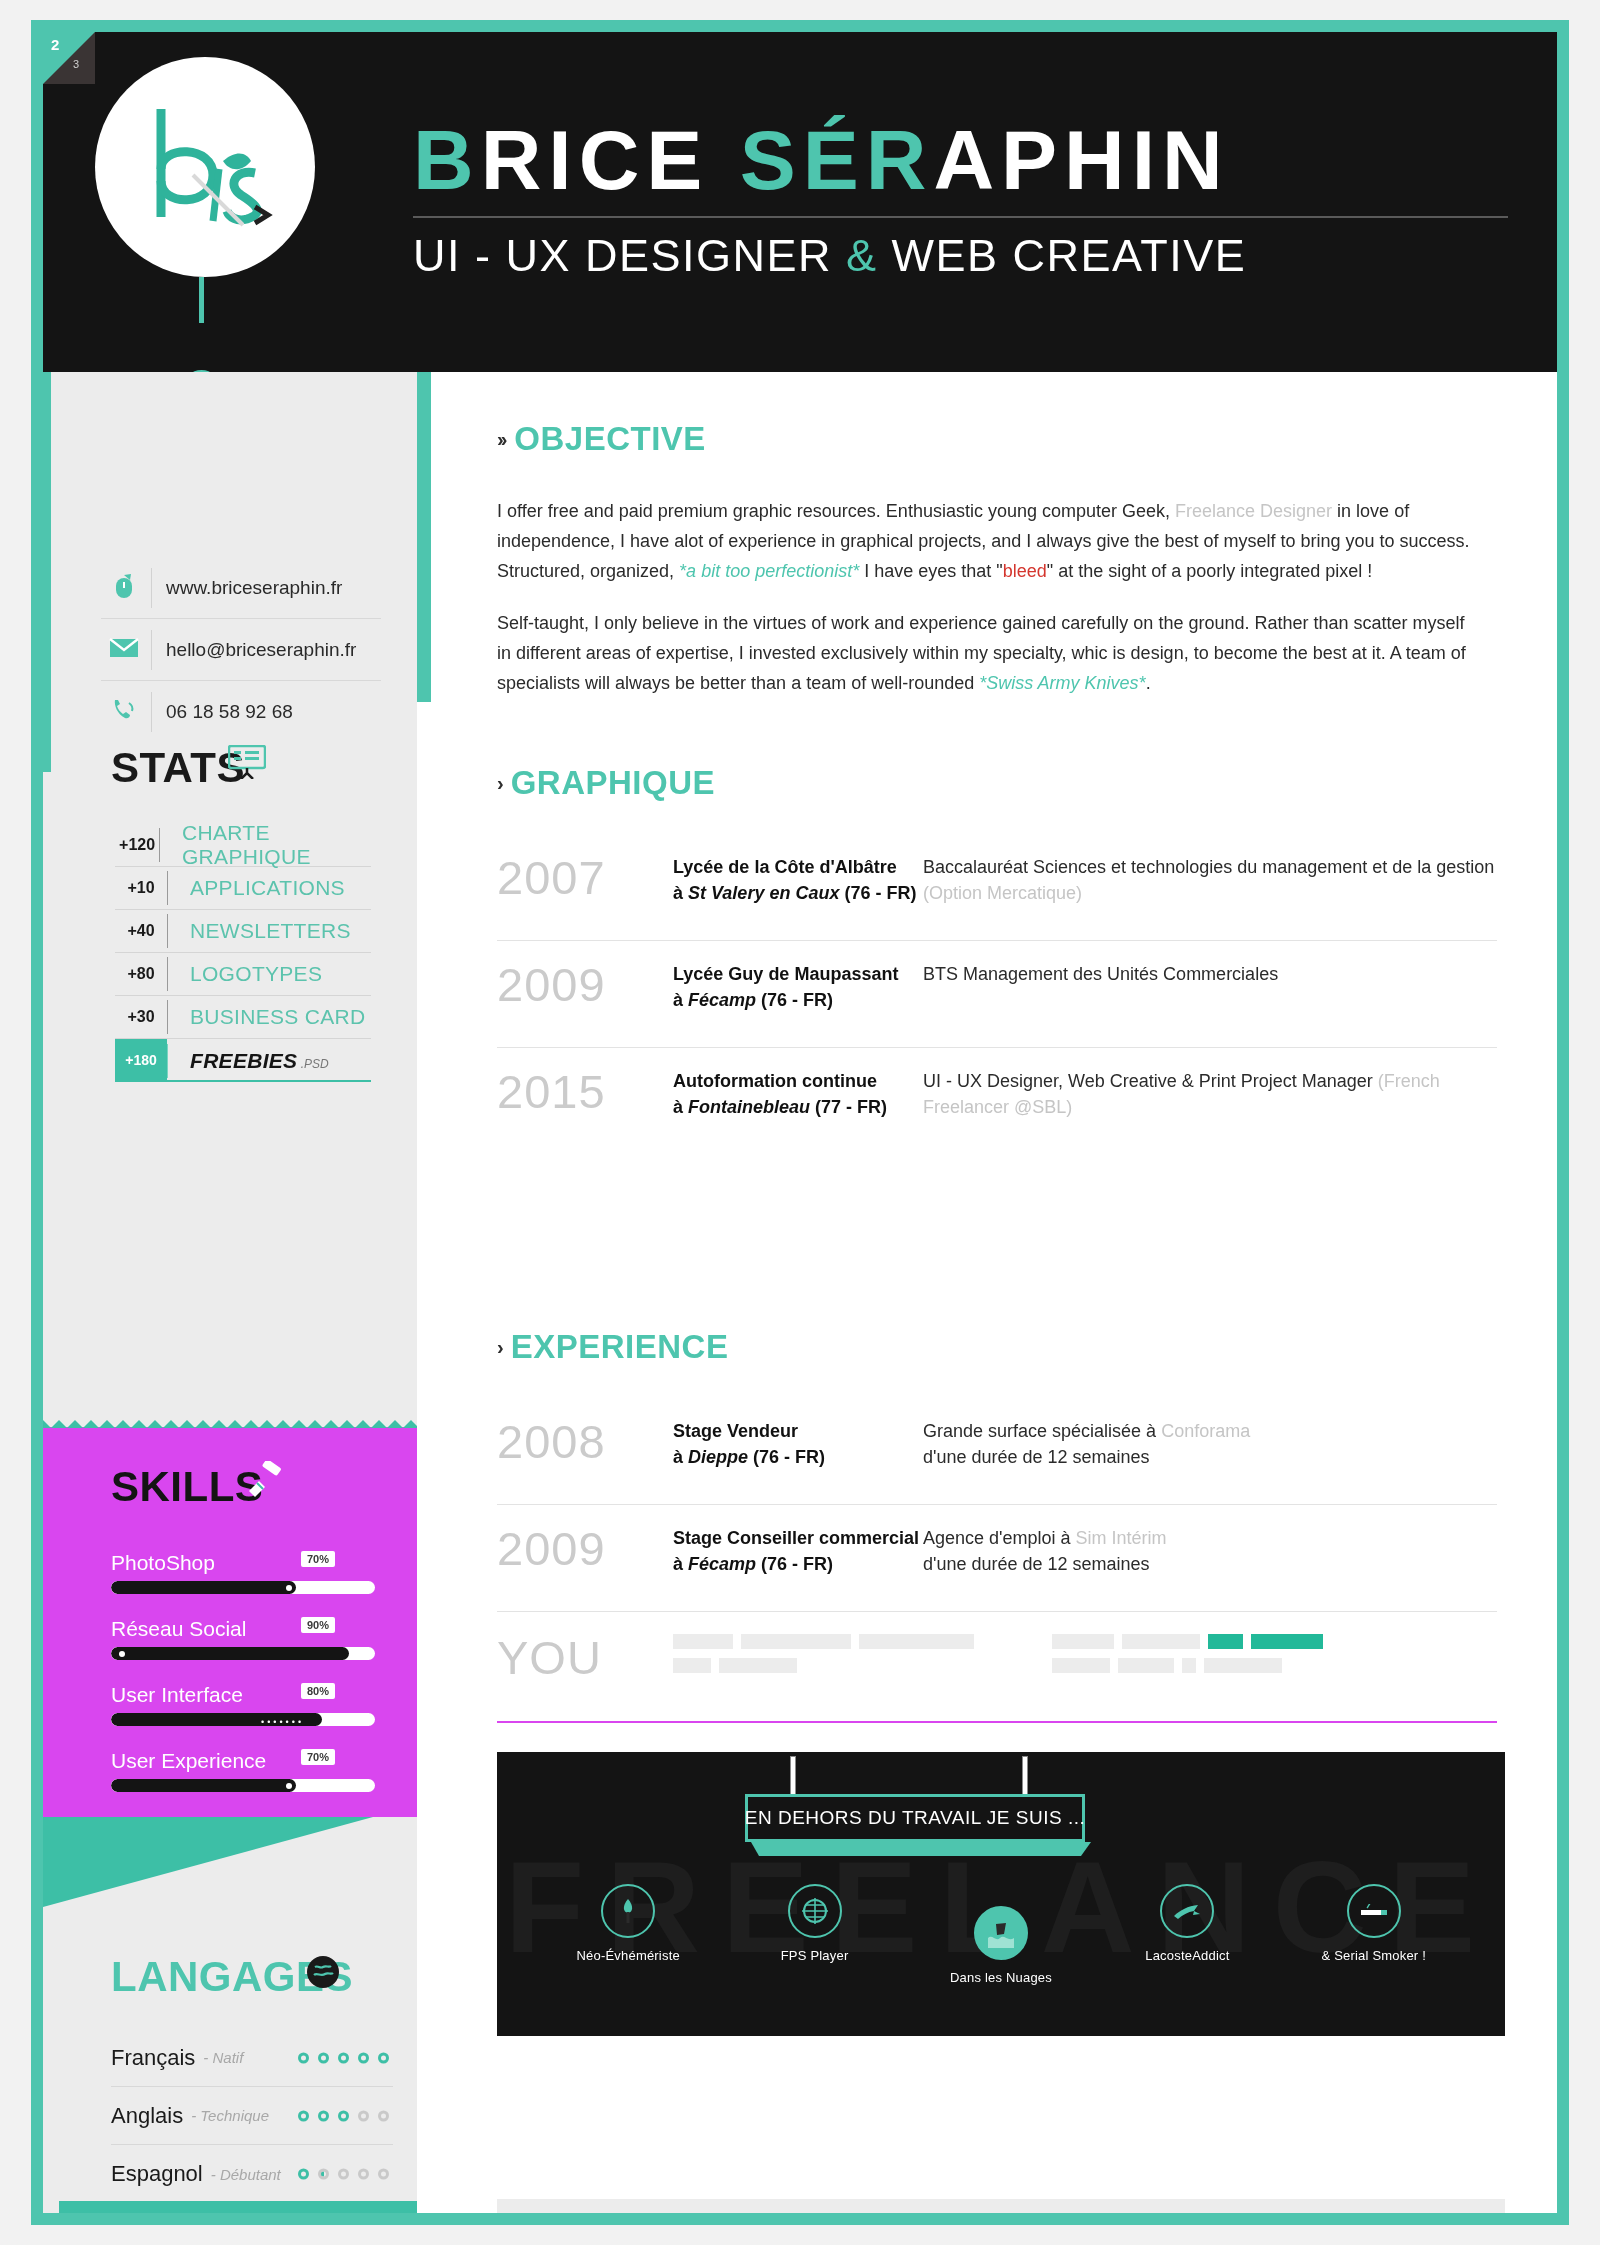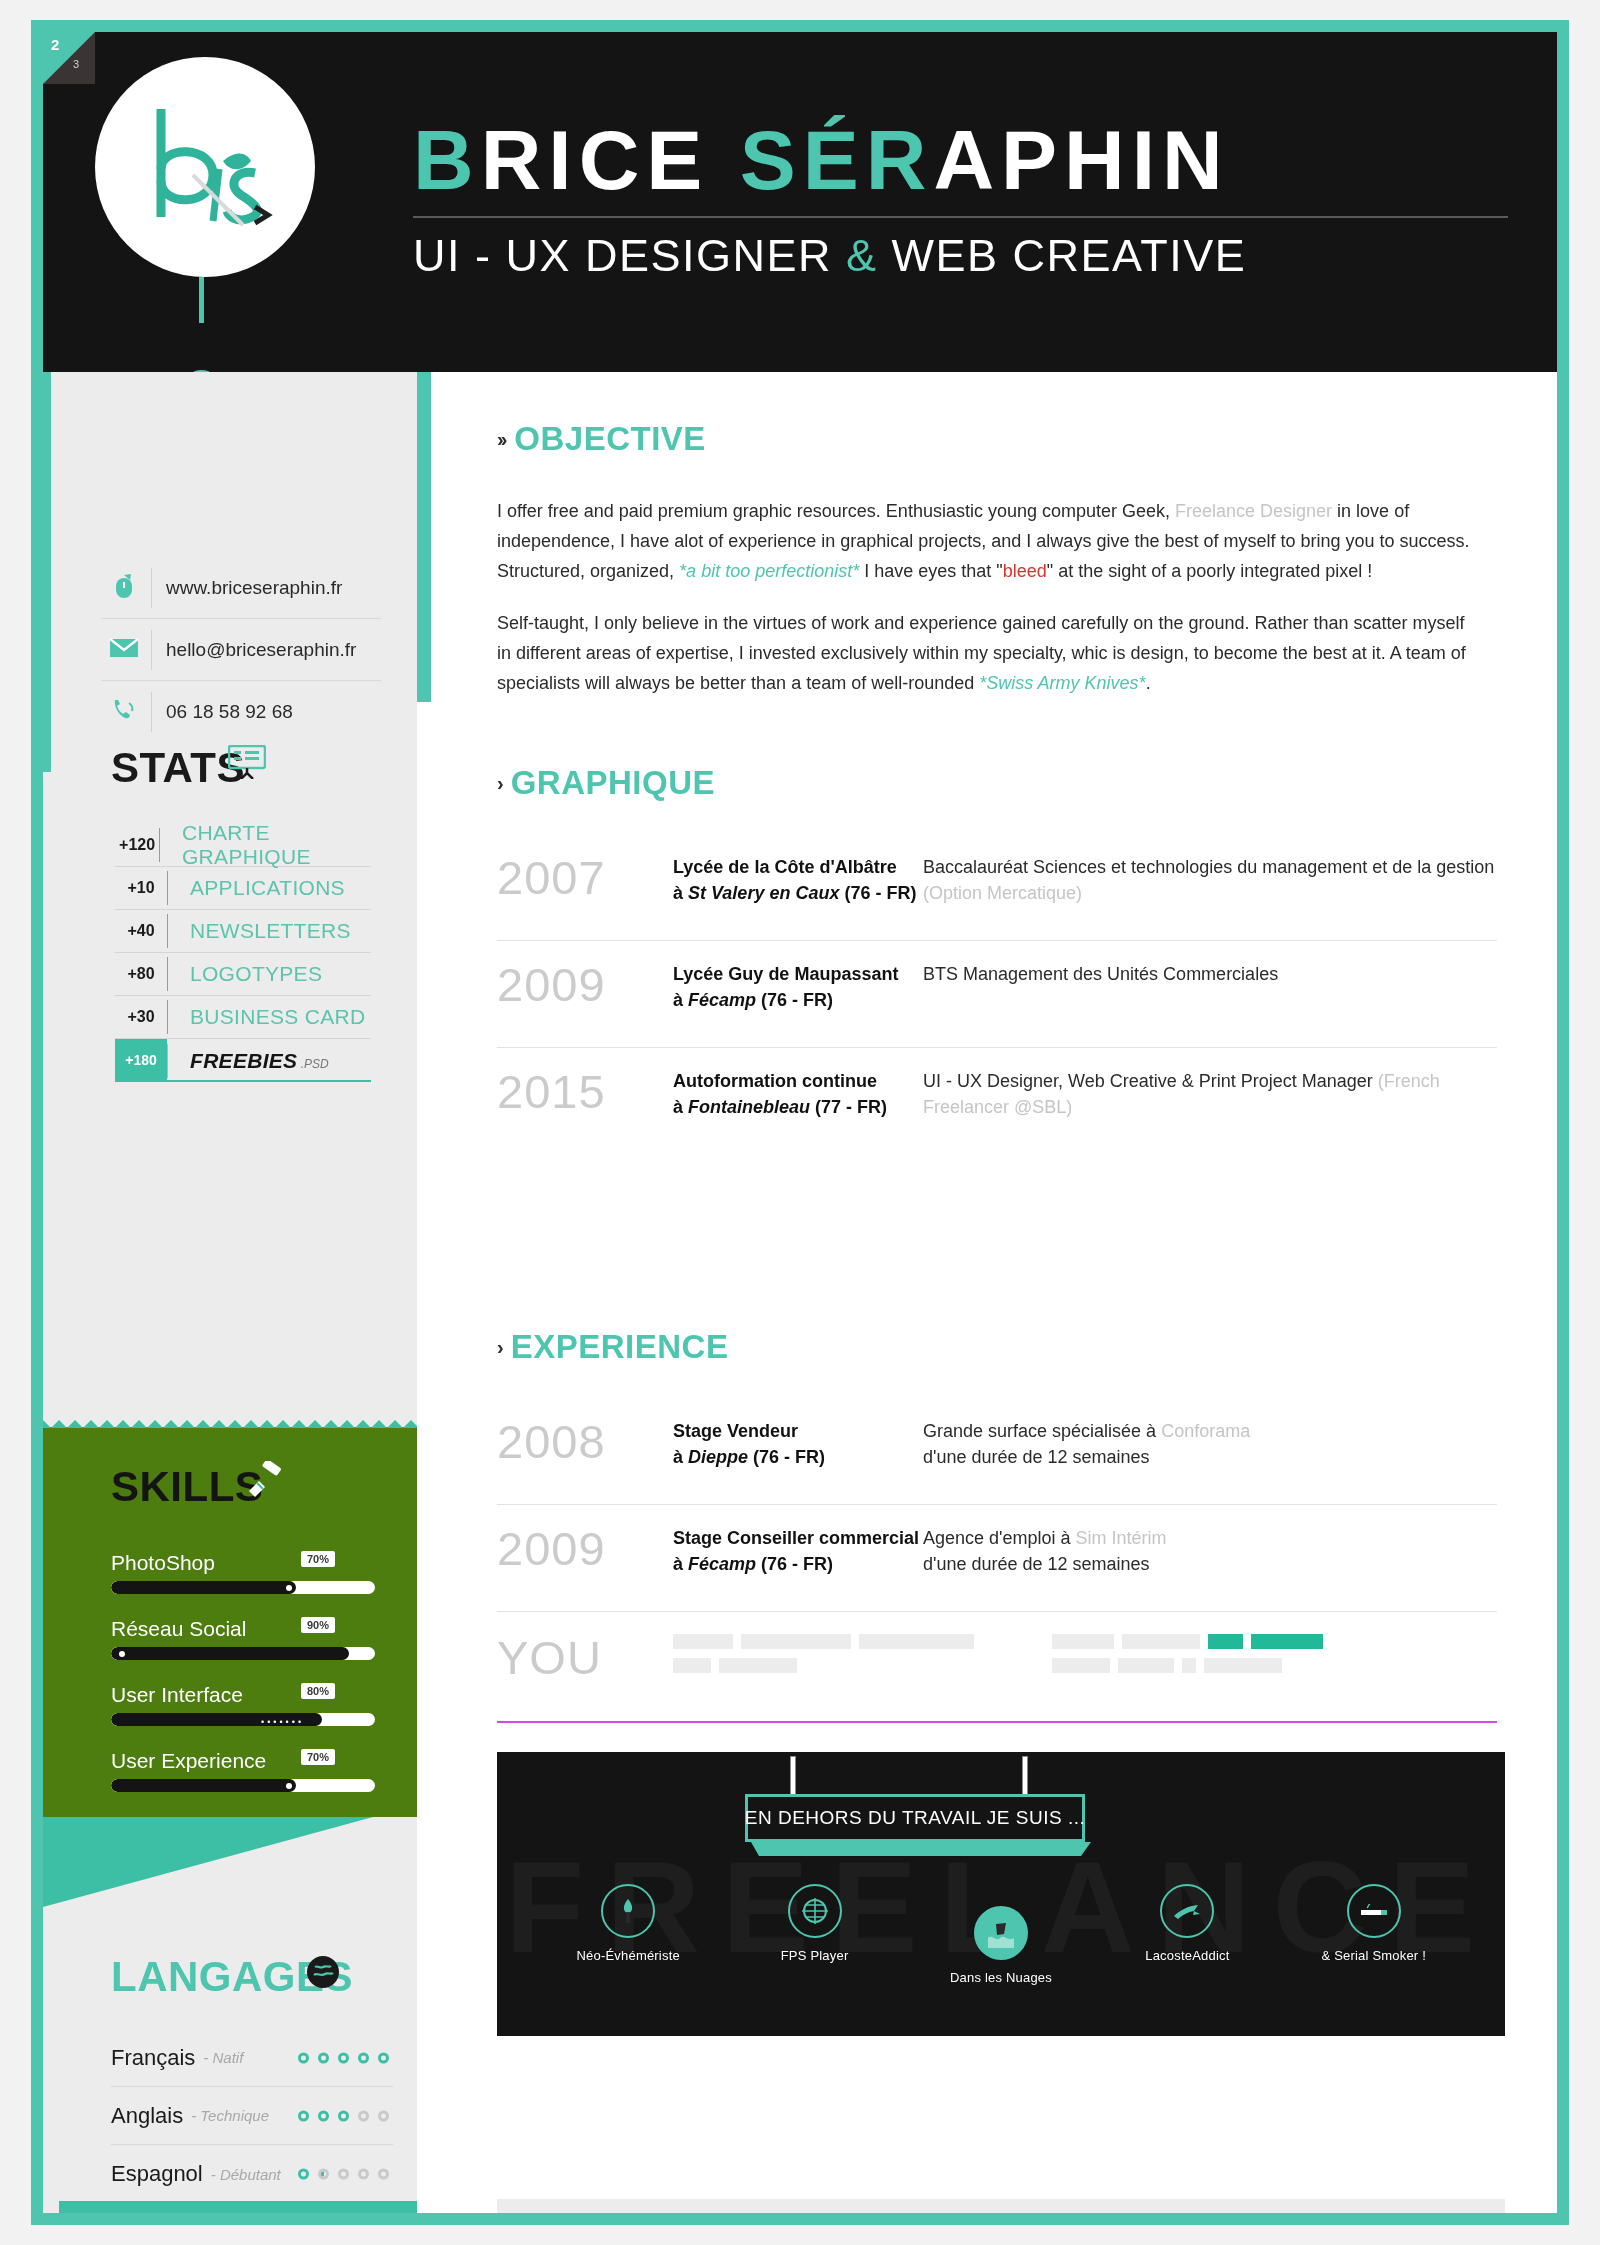--- a/index.html
+++ b/index.html
@@ -191,21 +191,21 @@
   }
   .hl-underline {
     position: absolute; left: 0; bottom: 0; width: 100%; height: 2px;
     background: #3dbfa6;
   }
 
   
   .skills {
     position: absolute; left: 0; top: 1055px;
     width: 374px; height: 390px;
-    background: #4d7c0f;
+    background: #d946ef;
   }
   .zig {
     position: absolute; left: 0; top: -11px; width: 374px; height: 12px;
   }
   .skills-title {
     position: absolute; left: 68px; top: 36px;
     font-size: 42px; font-weight: bold; color: #141414;
     letter-spacing: 0.5px;
   }
   .skills-icon { position: absolute; left: 200px; top: 34px; width: 40px; height: 38px; }

